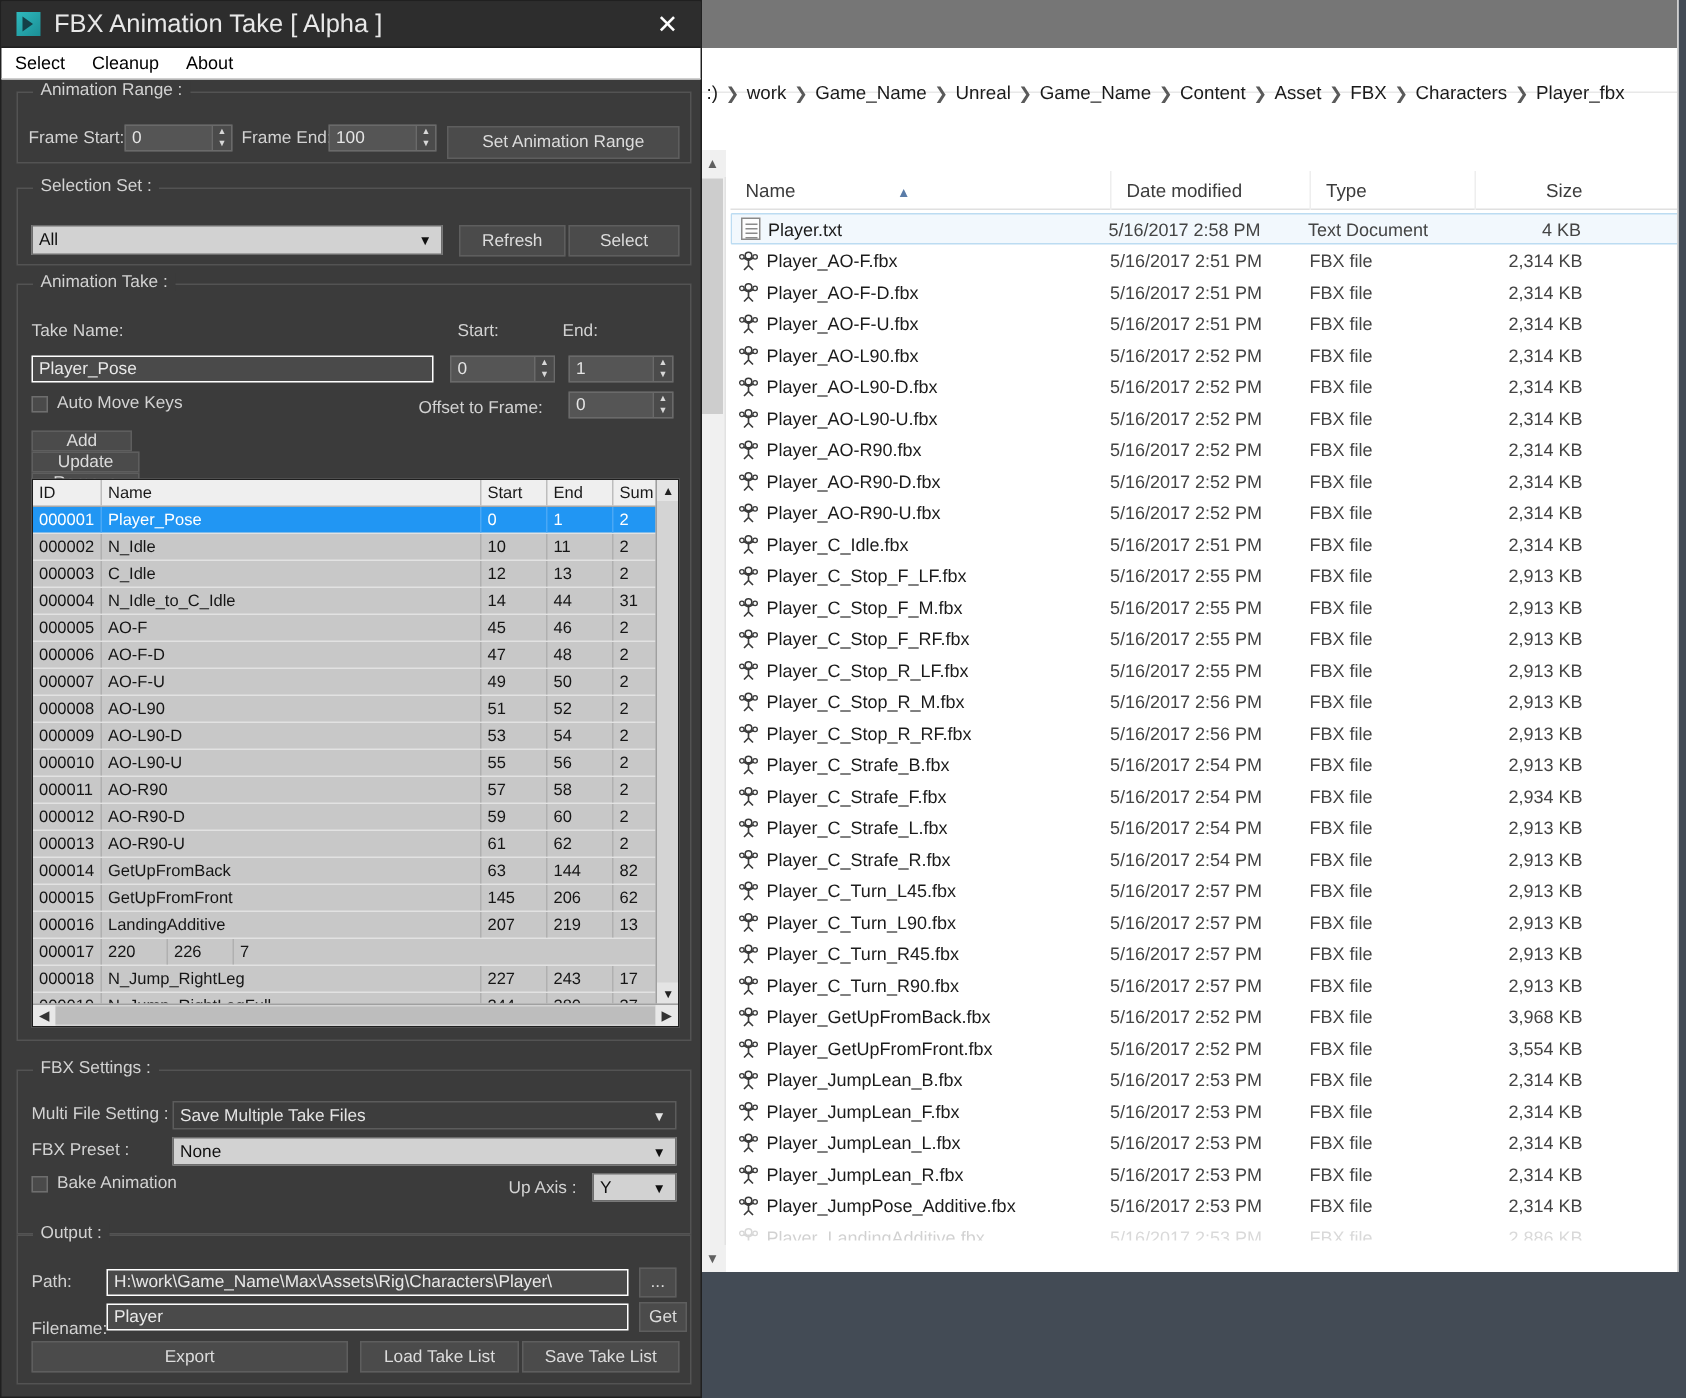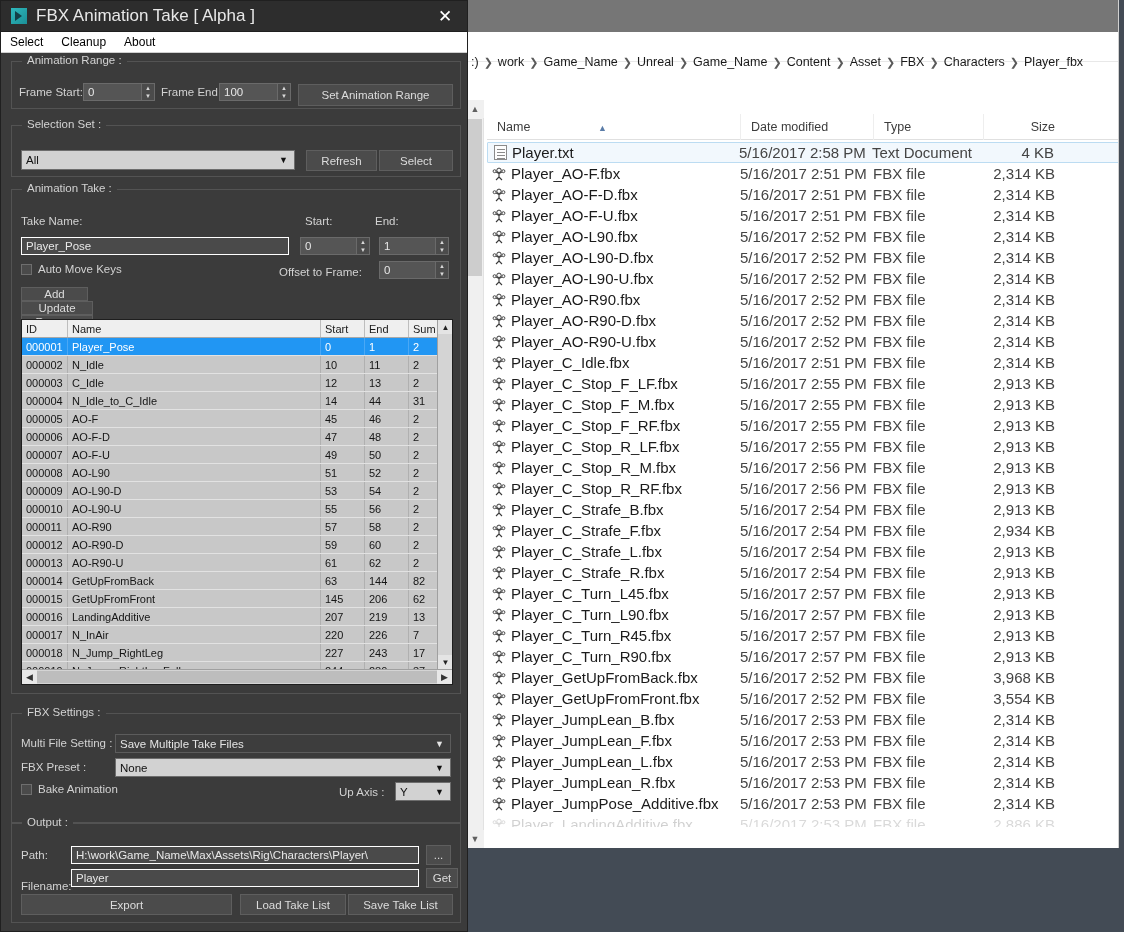--- a/index.html
+++ b/index.html
@@ -111,21 +111,21 @@
   .exp-list {
     position: absolute;
     left: 21px; top: 142px;
     width: 632px; height: 685px;
     overflow: hidden;
   }
   .file-row {
     height: 21px;
     display: flex;
     align-items: center;
-    font-size: 15px;
+    font-size: 12px;
     color: #1b1b1b;
   }
   .file-row.selected {
     background: #f2f8fd;
     border: 1px solid #bcdcf2;
     border-radius: 1px;
   }
   .f-icon {
     width: 24px;
     display: flex; align-items: center; justify-content: center;
@@ -1077,21 +1077,20 @@
         </div>
         <div class="tl-row">
           <div class="c-id">000016</div>
           <div class="c-name">LandingAdditive</div>
           <div class="c-start">207</div>
           <div class="c-end">219</div>
           <div class="c-sum">13</div>
         </div>
         <div class="tl-row">
           <div class="c-id">000017</div>
-          <div class="c-name">N_InAir</div>
           <div class="c-start">220</div>
           <div class="c-end">226</div>
           <div class="c-sum">7</div>
         </div>
         <div class="tl-row">
           <div class="c-id">000018</div>
           <div class="c-name">N_Jump_RightLeg</div>
           <div class="c-start">227</div>
           <div class="c-end">243</div>
           <div class="c-sum">17</div>

